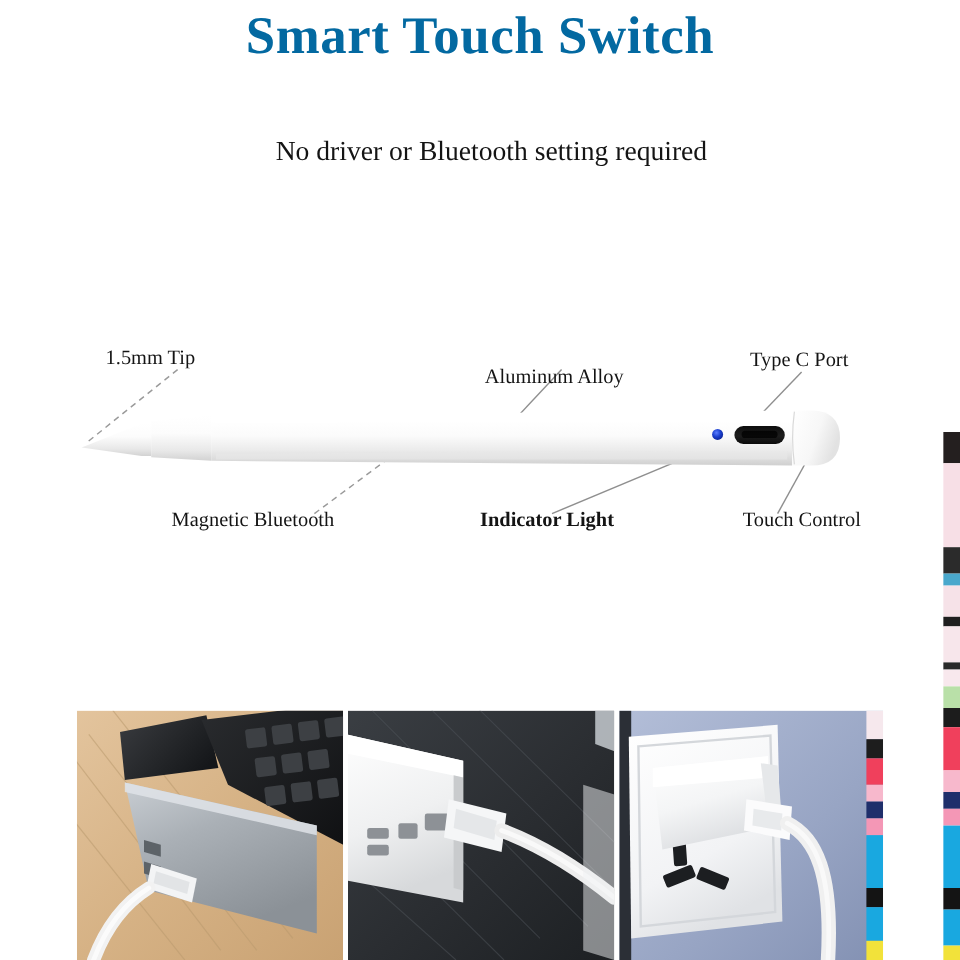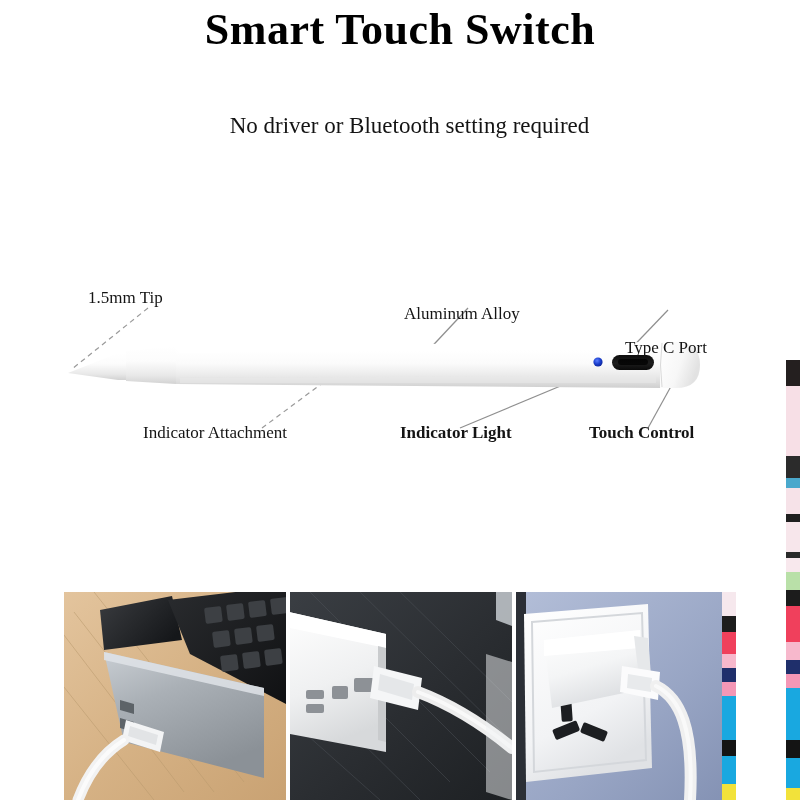--- a/index.html
+++ b/index.html
@@ -54,24 +54,24 @@
 
   .label {
     position: absolute;
     font-family: "Liberation Serif", "DejaVu Serif", serif;
     font-size: 17px;
     color: #141414;
     white-space: nowrap;
   }
   .label-tip         { left: 88px;  top: 288px; }
   .label-alloy       { left: 404px; top: 304px; }
-  .label-typec       { left: 625px; top: 290px; margin-top: 48px; }
+  .label-typec       { left: 625px; top: 290px; }
   .label-magnetic    { left: 143px; top: 423px; }
   .label-indicator   { left: 400px; top: 423px; font-weight: bold; }
-  .label-touch       { left: 589px; top: 423px; font-weight: bold; }
+  .label-touch       { left: 619px; top: 423px; }
 
   
   .edge-strip {
     position: absolute;
     right: 0;
     top: 360px;
     width: 14px;
     height: 440px;
     overflow: hidden;
   }
@@ -93,21 +93,21 @@
     flex: 0 0 auto;
   }
   .photo-1 { width: 222px; }
   .photo-2 { width: 222px; }
   .photo-3 { width: 220px; }
   .photo svg { display: block; width: 100%; height: 100%; }
 </style>
 </head>
 <body>
 
-<div class="title" style="color: #000000; font-family: Liberation Serif, serif;">Smart Touch Switch</div>
+<div class="title" style="color: #0369a1; font-family: Liberation Serif, serif;">Smart Touch Switch</div>
 
 <div class="subtitle-block">
   <div class="subtitle-line">No driver or Bluetooth setting required</div>
 </div>
 
 <svg class="diagram-svg" viewBox="0 0 800 220">
   <defs>
     <linearGradient id="bodyGrad" x1="0" y1="0" x2="0" y2="1">
       <stop offset="0%" stop-color="#ffffff"></stop>
       <stop offset="18%" stop-color="#ffffff"></stop>
@@ -170,21 +170,21 @@
 
   <circle cx="598" cy="112" r="4.6" fill="url(#ledGrad)"></circle>
 
   <rect x="612" y="105" width="42" height="15" rx="7.5" fill="url(#portGrad)"></rect>
   <rect x="618" y="109" width="30" height="6" rx="3" fill="#000000" opacity="0.75"></rect>
 </svg>
 
 <div class="label label-tip">1.5mm Tip</div>
 <div class="label label-alloy">Aluminum Alloy</div>
 <div class="label label-typec">Type C Port</div>
-<div class="label label-magnetic">Indicator Attachment</div>
+<div class="label label-magnetic">Magnetic Bluetooth</div>
 <div class="label label-indicator">Indicator Light</div>
 <div class="label label-touch">Touch Control</div>
 
 <div class="edge-strip" id="edge-strip">
     <div class="band" style="top: 0px; height: 26px; background: rgb(36, 31, 31);"></div>
     <div class="band" style="top: 26px; height: 70px; background: rgb(247, 223, 230);"></div>
     <div class="band" style="top: 96px; height: 22px; background: rgb(43, 43, 43);"></div>
     <div class="band" style="top: 118px; height: 10px; background: rgb(74, 168, 204);"></div>
     <div class="band" style="top: 128px; height: 26px; background: rgb(246, 226, 232);"></div>
     <div class="band" style="top: 154px; height: 8px; background: rgb(31, 31, 31);"></div>

